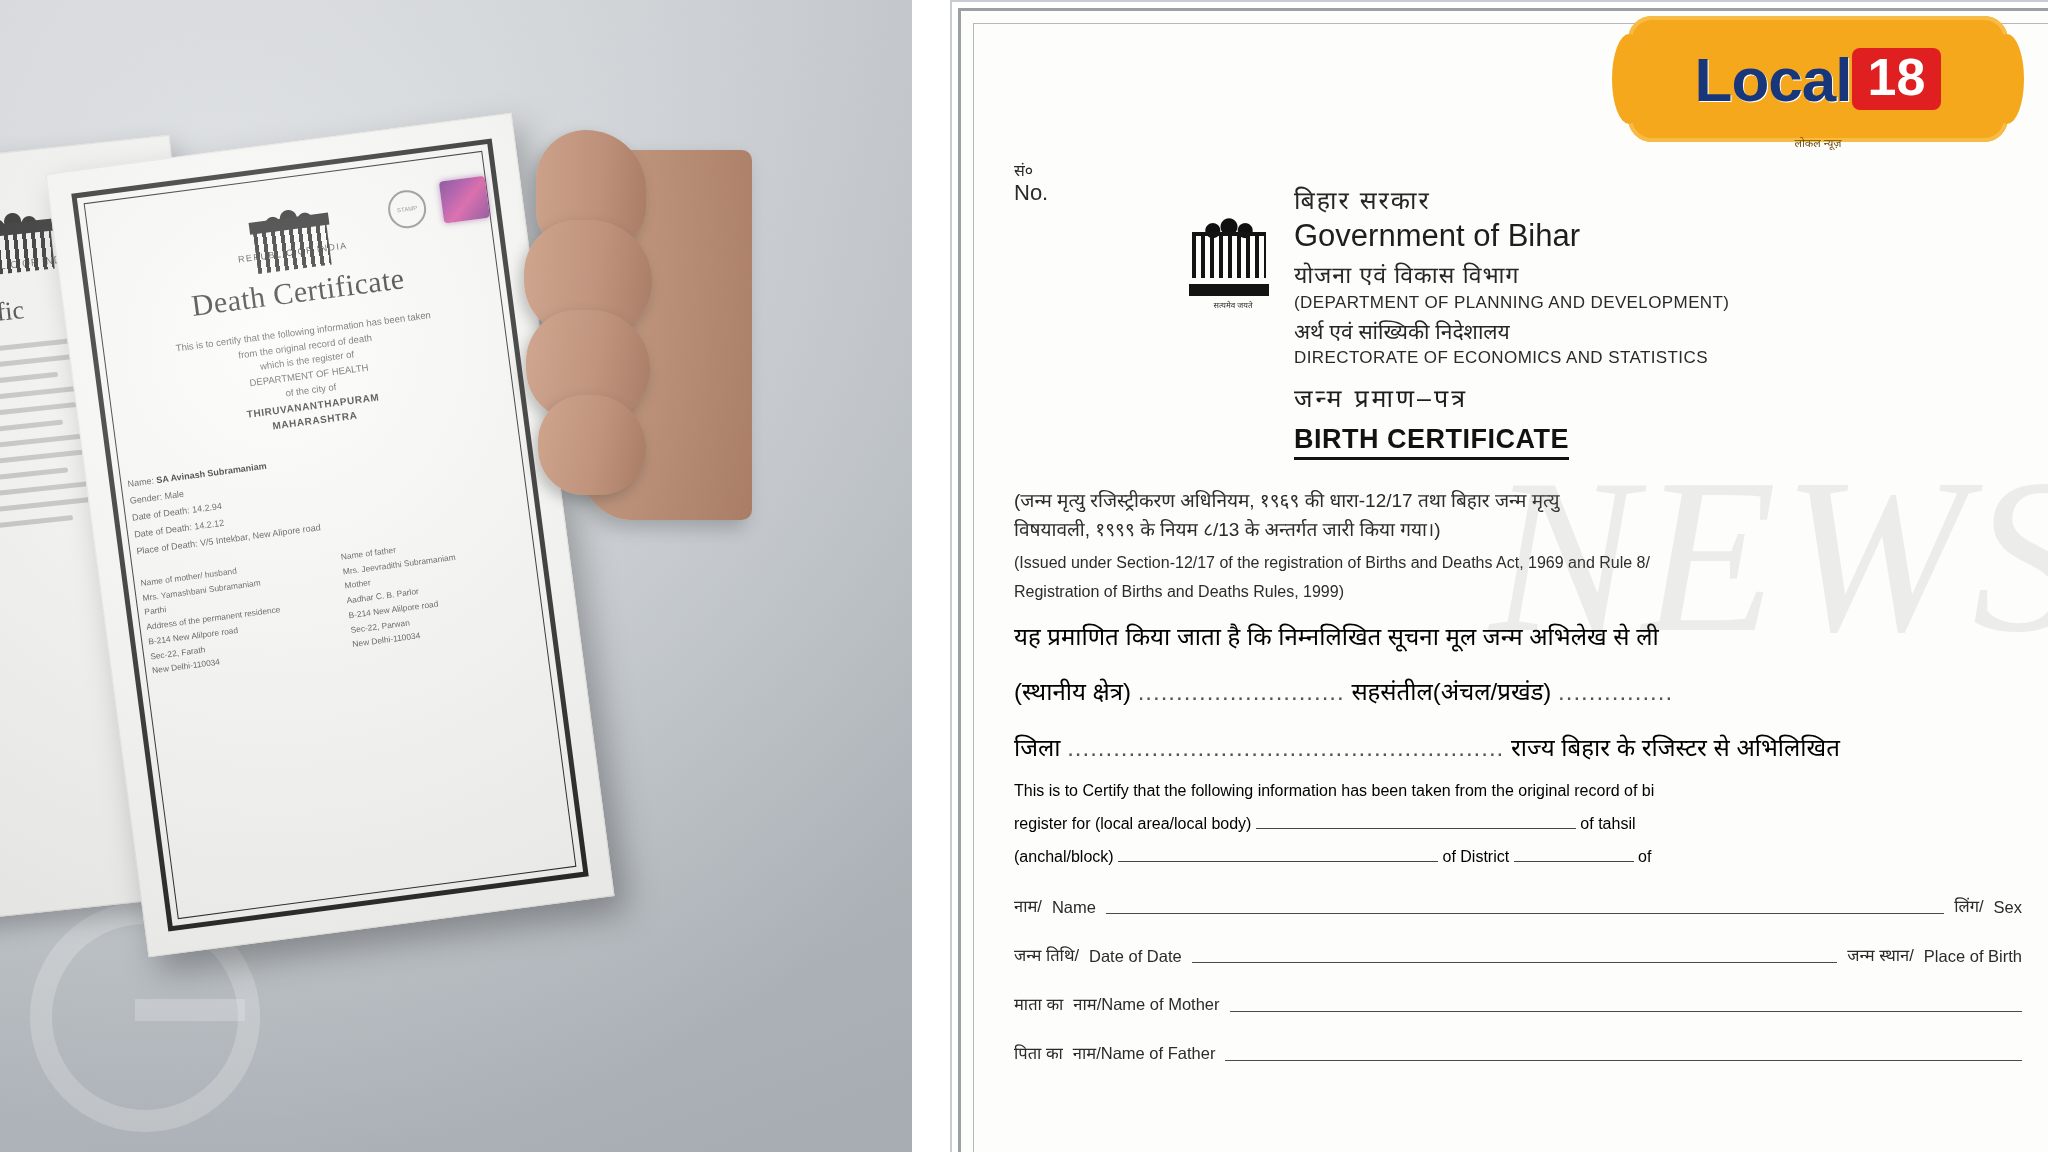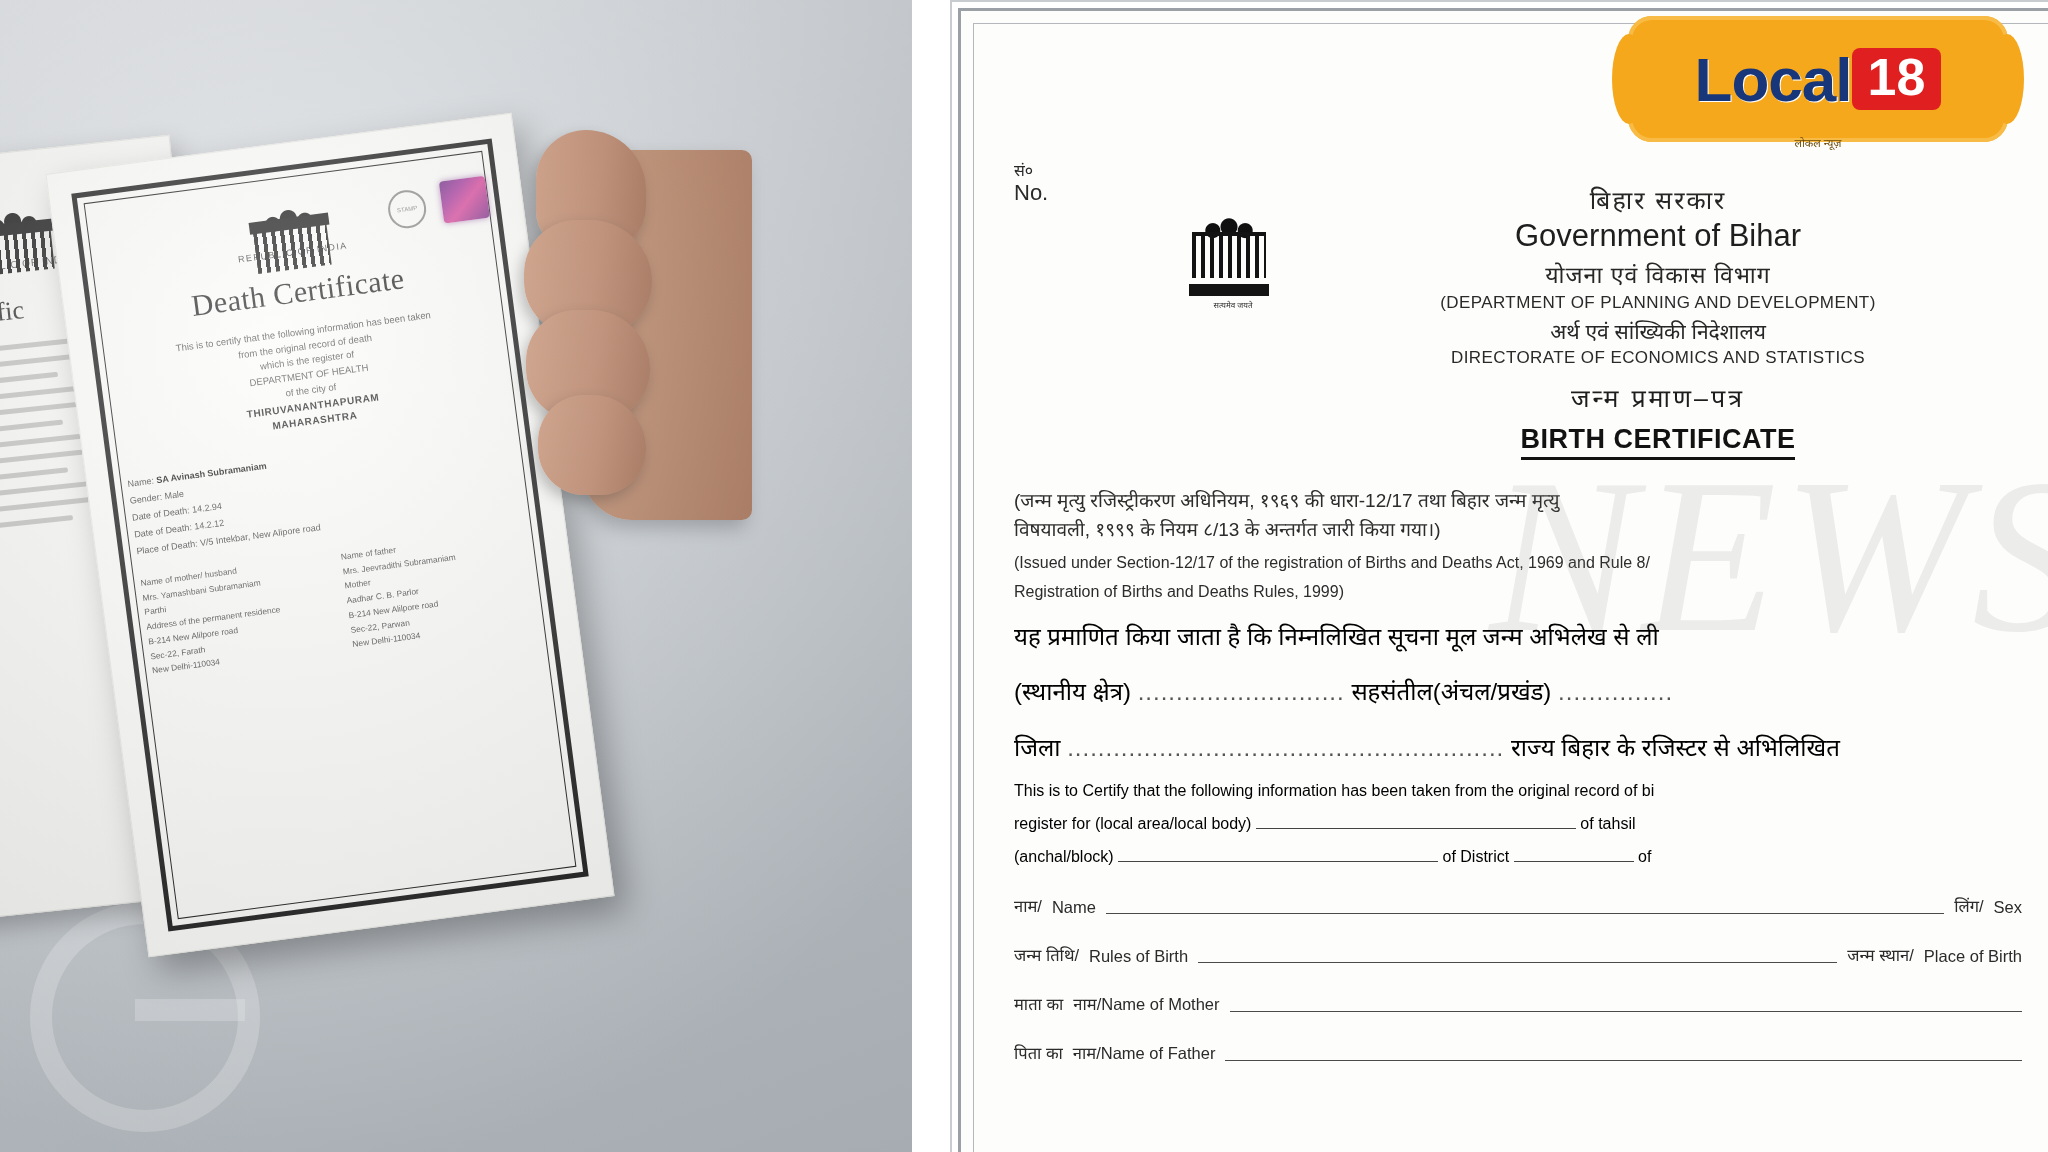--- a/index.html
+++ b/index.html
@@ -230,21 +230,21 @@
   }
   .emblem .body { position:absolute; left:50%; top: 30px; transform:translateX(-50%);
      width: 74px; height: 46px;
      background: repeating-linear-gradient(90deg,#1d1d1d 0 4px, transparent 4px 9px);
      border-top: 4px solid #1d1d1d;
   }
   .emblem .base { position:absolute; left:50%; bottom: 14px; transform:translateX(-50%);
      width: 80px; height: 12px; background:#1d1d1d; }
   .emblem .motto { position:absolute; left:8px; right:0; bottom: 0; font-size: 8px; color:#333; }
 
-  .head-block { flex: 1; text-align:center; padding-top: 130px; }
+  .head-block { flex: 1; padding-top: 130px; }
   .h-hi1 { font-size: 25px; color:#262626; letter-spacing: 2px; }
   .h-en1 { font-size: 31px; color:#1e1e1e; margin-top: 2px; }
   .h-hi2 { font-size: 23px; color:#262626; margin-top: 4px; letter-spacing: 1px; }
   .h-en2 { font-size: 17px; color:#2a2a2a; margin-top: 3px; letter-spacing: .4px; }
   .h-hi3 { font-size: 21px; color:#262626; margin-top: 4px; }
   .h-en3 { font-size: 17px; color:#2a2a2a; margin-top: 3px; letter-spacing: .4px; }
   .h-hi4 { font-size: 25px; color:#1d1d1d; margin-top: 12px; letter-spacing: 3px; }
   .h-en4 {
     display:inline-block;
     font-size: 27px; font-weight: bold; color:#121212;
@@ -521,21 +521,21 @@
         <div class="fields">
           <div class="frow">
             <span class="flabel">नाम/</span>
             <span class="flabel">Name</span>
             <span class="fline"></span>
             <span class="flabel">लिंग/</span>
             <span class="flabel">Sex</span>
           </div>
           <div class="frow">
             <span class="flabel">जन्म  तिथि/</span>
-            <span class="flabel">Rules of Birth</span>
+            <span class="flabel">Date of Date</span>
             <span class="fline"></span>
             <span class="flabel">जन्म  स्थान/</span>
             <span class="flabel">Place of Birth</span>
           </div>
           <div class="frow">
             <span class="flabel">माता  का</span>
             <span class="flabel">नाम/Name of Mother</span>
             <span class="fline"></span>
           </div>
           <div class="frow">

